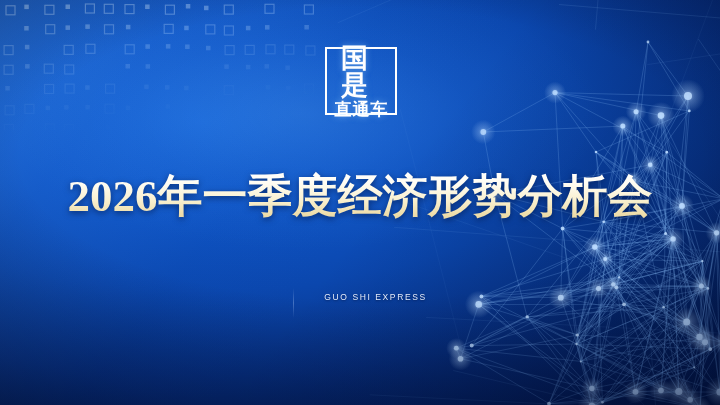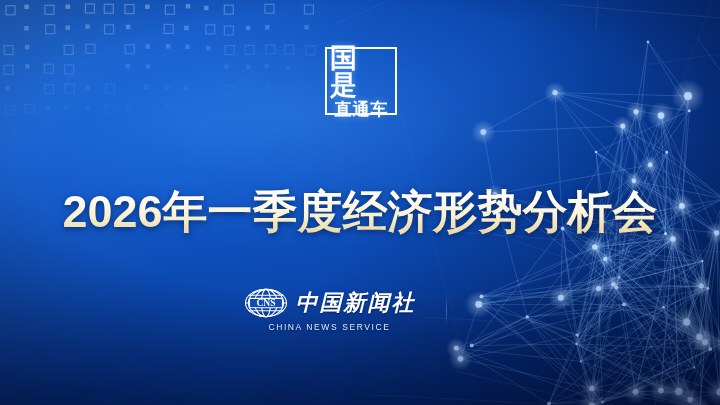--- a/index.html
+++ b/index.html
@@ -95,39 +95,39 @@
     justify-content: center;
     color: #ffffff;
     text-shadow: 0 0 6px rgba(150,210,255,0.55);
     font-family: "Liberation Serif", "DejaVu Serif", serif;
   }
   #logo-mark .lm-top {
     font-size: 27px;
     font-weight: 700;
     line-height: 1;
     letter-spacing: 3px;
-    padding-left: 3px;
+    padding-left: 14px;
     margin-bottom: 2px;
   }
   #logo-mark .lm-bottom {
     font-size: 17px;
     font-weight: 700;
     line-height: 1;
     letter-spacing: 1px;
     padding-left: 1px;
   }
 
   
   #main-title {
     position: absolute;
     left: 0;
-    top: 184px;
+    top: 168px;
     width: 720px;
     text-align: center;
-    font-family: Liberation Sans, sans-serif;
+    font-family: Liberation Serif, serif;
     font-weight: 700;
     font-size: 45px;
     line-height: 56px;
     letter-spacing: 0px;
     white-space: nowrap;
     background-image: linear-gradient(180deg,
         #ffffff 0%,
         #fffdf4 26%,
         #f9f0cf 58%,
         #efdfae 80%,
@@ -787,40 +787,22 @@
 
   <div id="logo-mark">
     <div class="lm-top">国 是</div>
     <div class="lm-bottom">直通车</div>
   </div>
 
   <div id="main-title">2026年一季度经济形势分析会</div>
 
   <div id="brand-bar">
 
+
+    <div class="brand-divider"></div>
+
     <div class="brand-unit">
-      <div class="brand-row">
-        <svg id="cns-globe" width="44" height="30" viewBox="0 0 44 30" aria-hidden="true">
-          <g fill="none" stroke="#ffffff" stroke-width="1.1">
-            <ellipse cx="22" cy="15" rx="20.5" ry="13.6"></ellipse>
-            <ellipse cx="22" cy="15" rx="17.6" ry="13.6"></ellipse>
-            <ellipse cx="22" cy="15" rx="11.4" ry="13.6"></ellipse>
-            <ellipse cx="22" cy="15" rx="4.6" ry="13.6"></ellipse>
-            <line x1="1.5" y1="15" x2="42.5" y2="15"></line>
-            <path d="M4.6 7.2 H39.4"></path>
-            <path d="M4.6 22.8 H39.4"></path>
-          </g>
-          <rect x="5.5" y="10.4" width="33" height="9.4" rx="1.2" fill="#0c4bb8" stroke="#ffffff" stroke-width="1.1"></rect>
-          <text x="22" y="17.9" text-anchor="middle" font-family="Liberation Serif, DejaVu Serif, serif" font-size="9.6" font-weight="700" fill="#ffffff">CNS</text>
-        </svg>
-        <div class="brand-cn script">中国新闻社</div>
-      </div>
-      <div class="brand-en">CHINA NEWS SERVICE</div>
+      <div class="brand-en">GUO SHI EXPRESS</div>
     </div>
 
-    <div class="brand-divider"></div>
-
-    <div class="brand-unit">
-    </div>
-
   </div>
 
 </div>
 
 </body></html>

